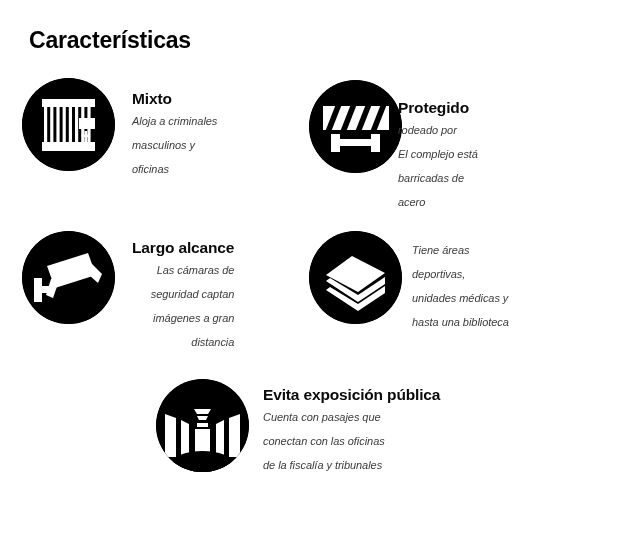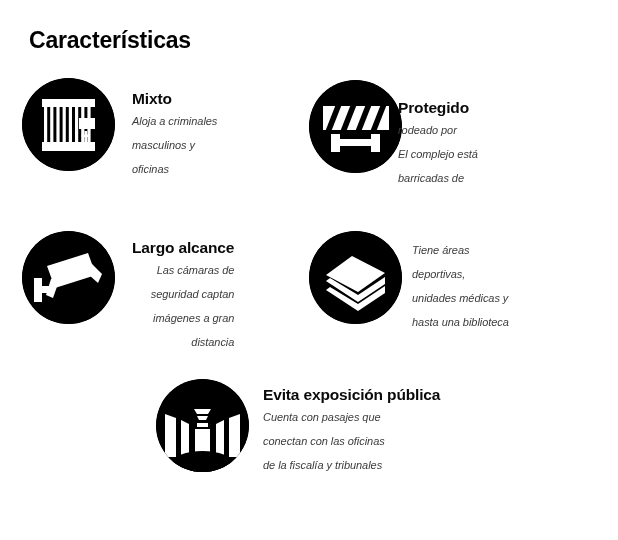--- a/index.html
+++ b/index.html
@@ -162,20 +162,21 @@
         <rect x="62" y="54" width="9" height="18" fill="#fff"></rect>
         <rect x="22" y="59" width="49" height="7" fill="#fff"></rect>
       </svg>
     </div>
     <div class="feature-text">
       <div class="feature-heading">Protegido</div>
       <div class="feature-body">
         <span>rodeado por</span>
         <span>El complejo está</span>
         <span>barricadas de</span>
+        <span>acero</span>
       </div>
     </div>
   </div>
 
   <div class="feature" id="feature-largo-alcance">
     <div class="icon-badge">
       <svg viewBox="0 0 93 93" xmlns="http://www.w3.org/2000/svg">
         <circle cx="46.5" cy="46.5" r="46.5" fill="#000"></circle>
 
         <polygon points="25,35 66,22 74,44 33,57" fill="#fff"></polygon>

